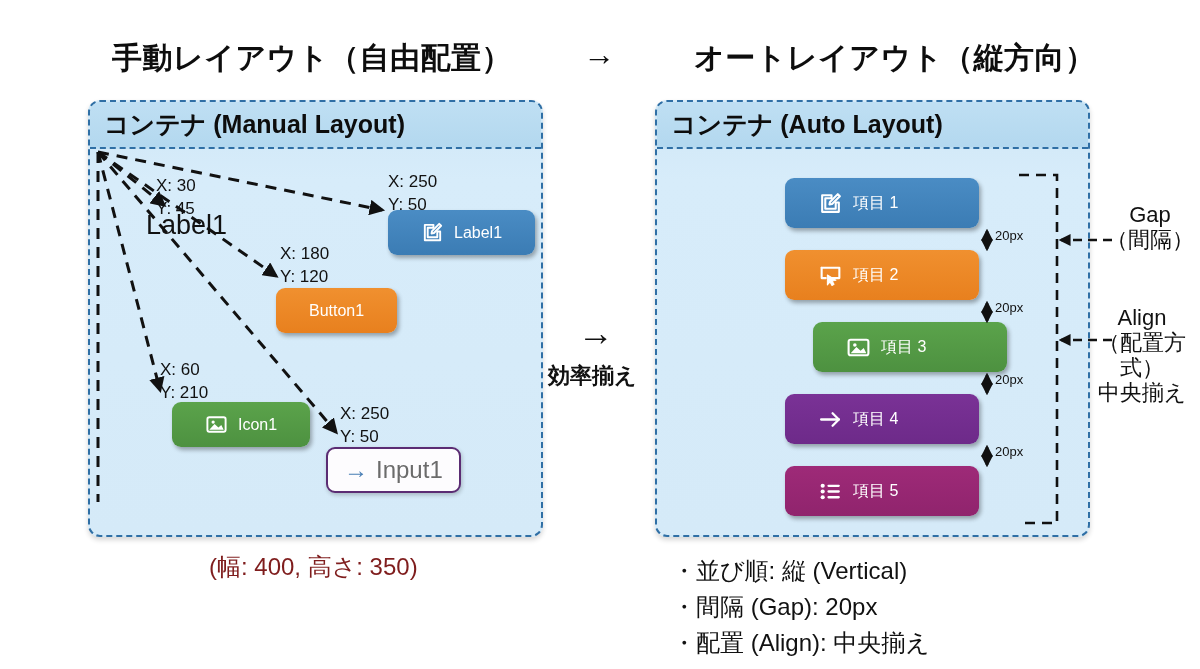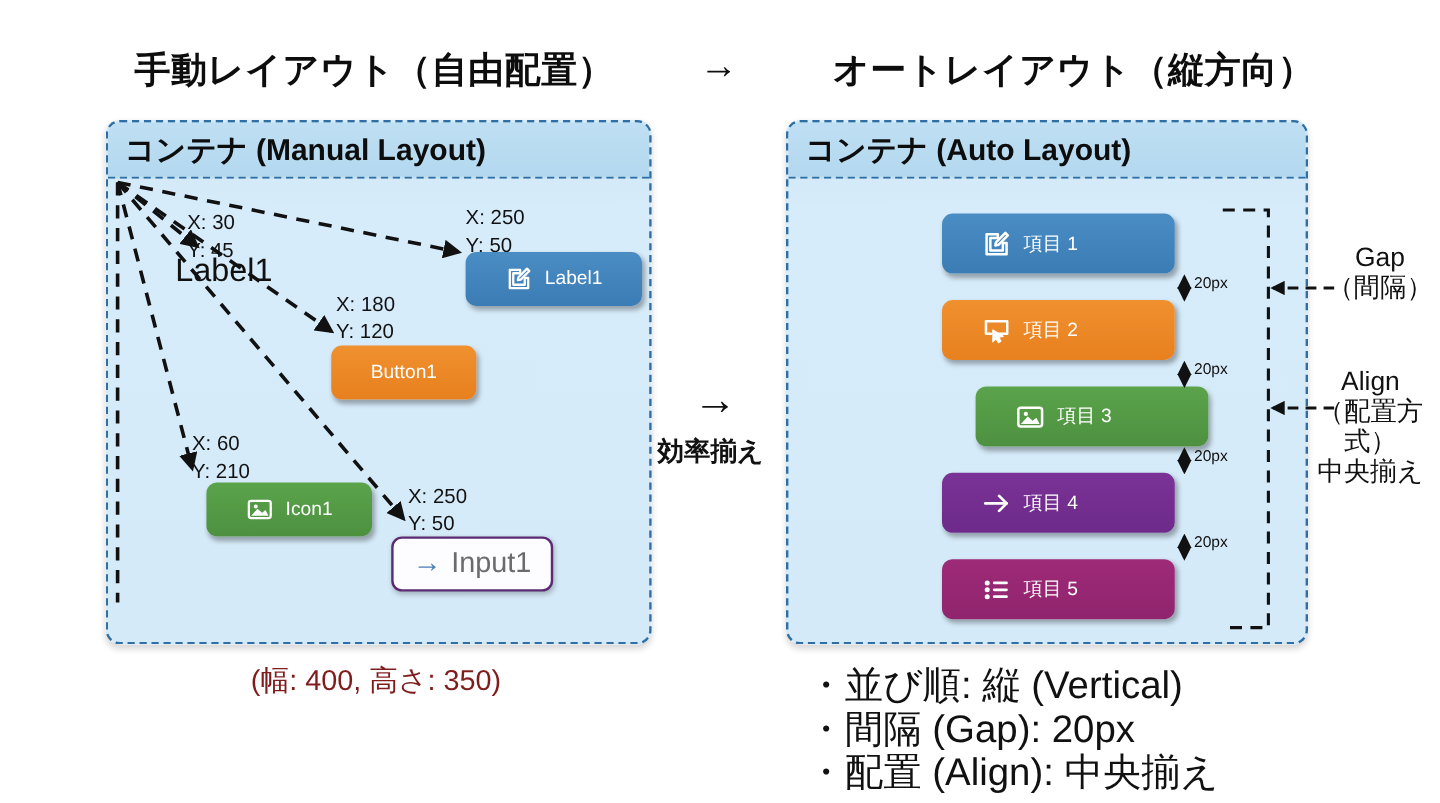--- a/index.html
+++ b/index.html
@@ -122,21 +122,21 @@
     white-space: pre-line; text-align: center;
   }
 
   
   #caption-left {
     position: absolute; left: 196px; top: 551px;
     font-size: 24px; color: #7f1d1d; white-space: nowrap; margin-left: 13px;
   }
   #spec-list {
     position: absolute; left: 672px; top: 553px;
-    font-size: 32px; line-height: 36px; color: #111;
+    font-size: 24px; line-height: 36px; color: #111;
   }
   #spec-list div { white-space: nowrap; }
 
   svg.overlay { position: absolute; left: 0; top: 0; pointer-events: none; }
 </style>
 </head>
 <body>
 
 <div id="stage">
 

